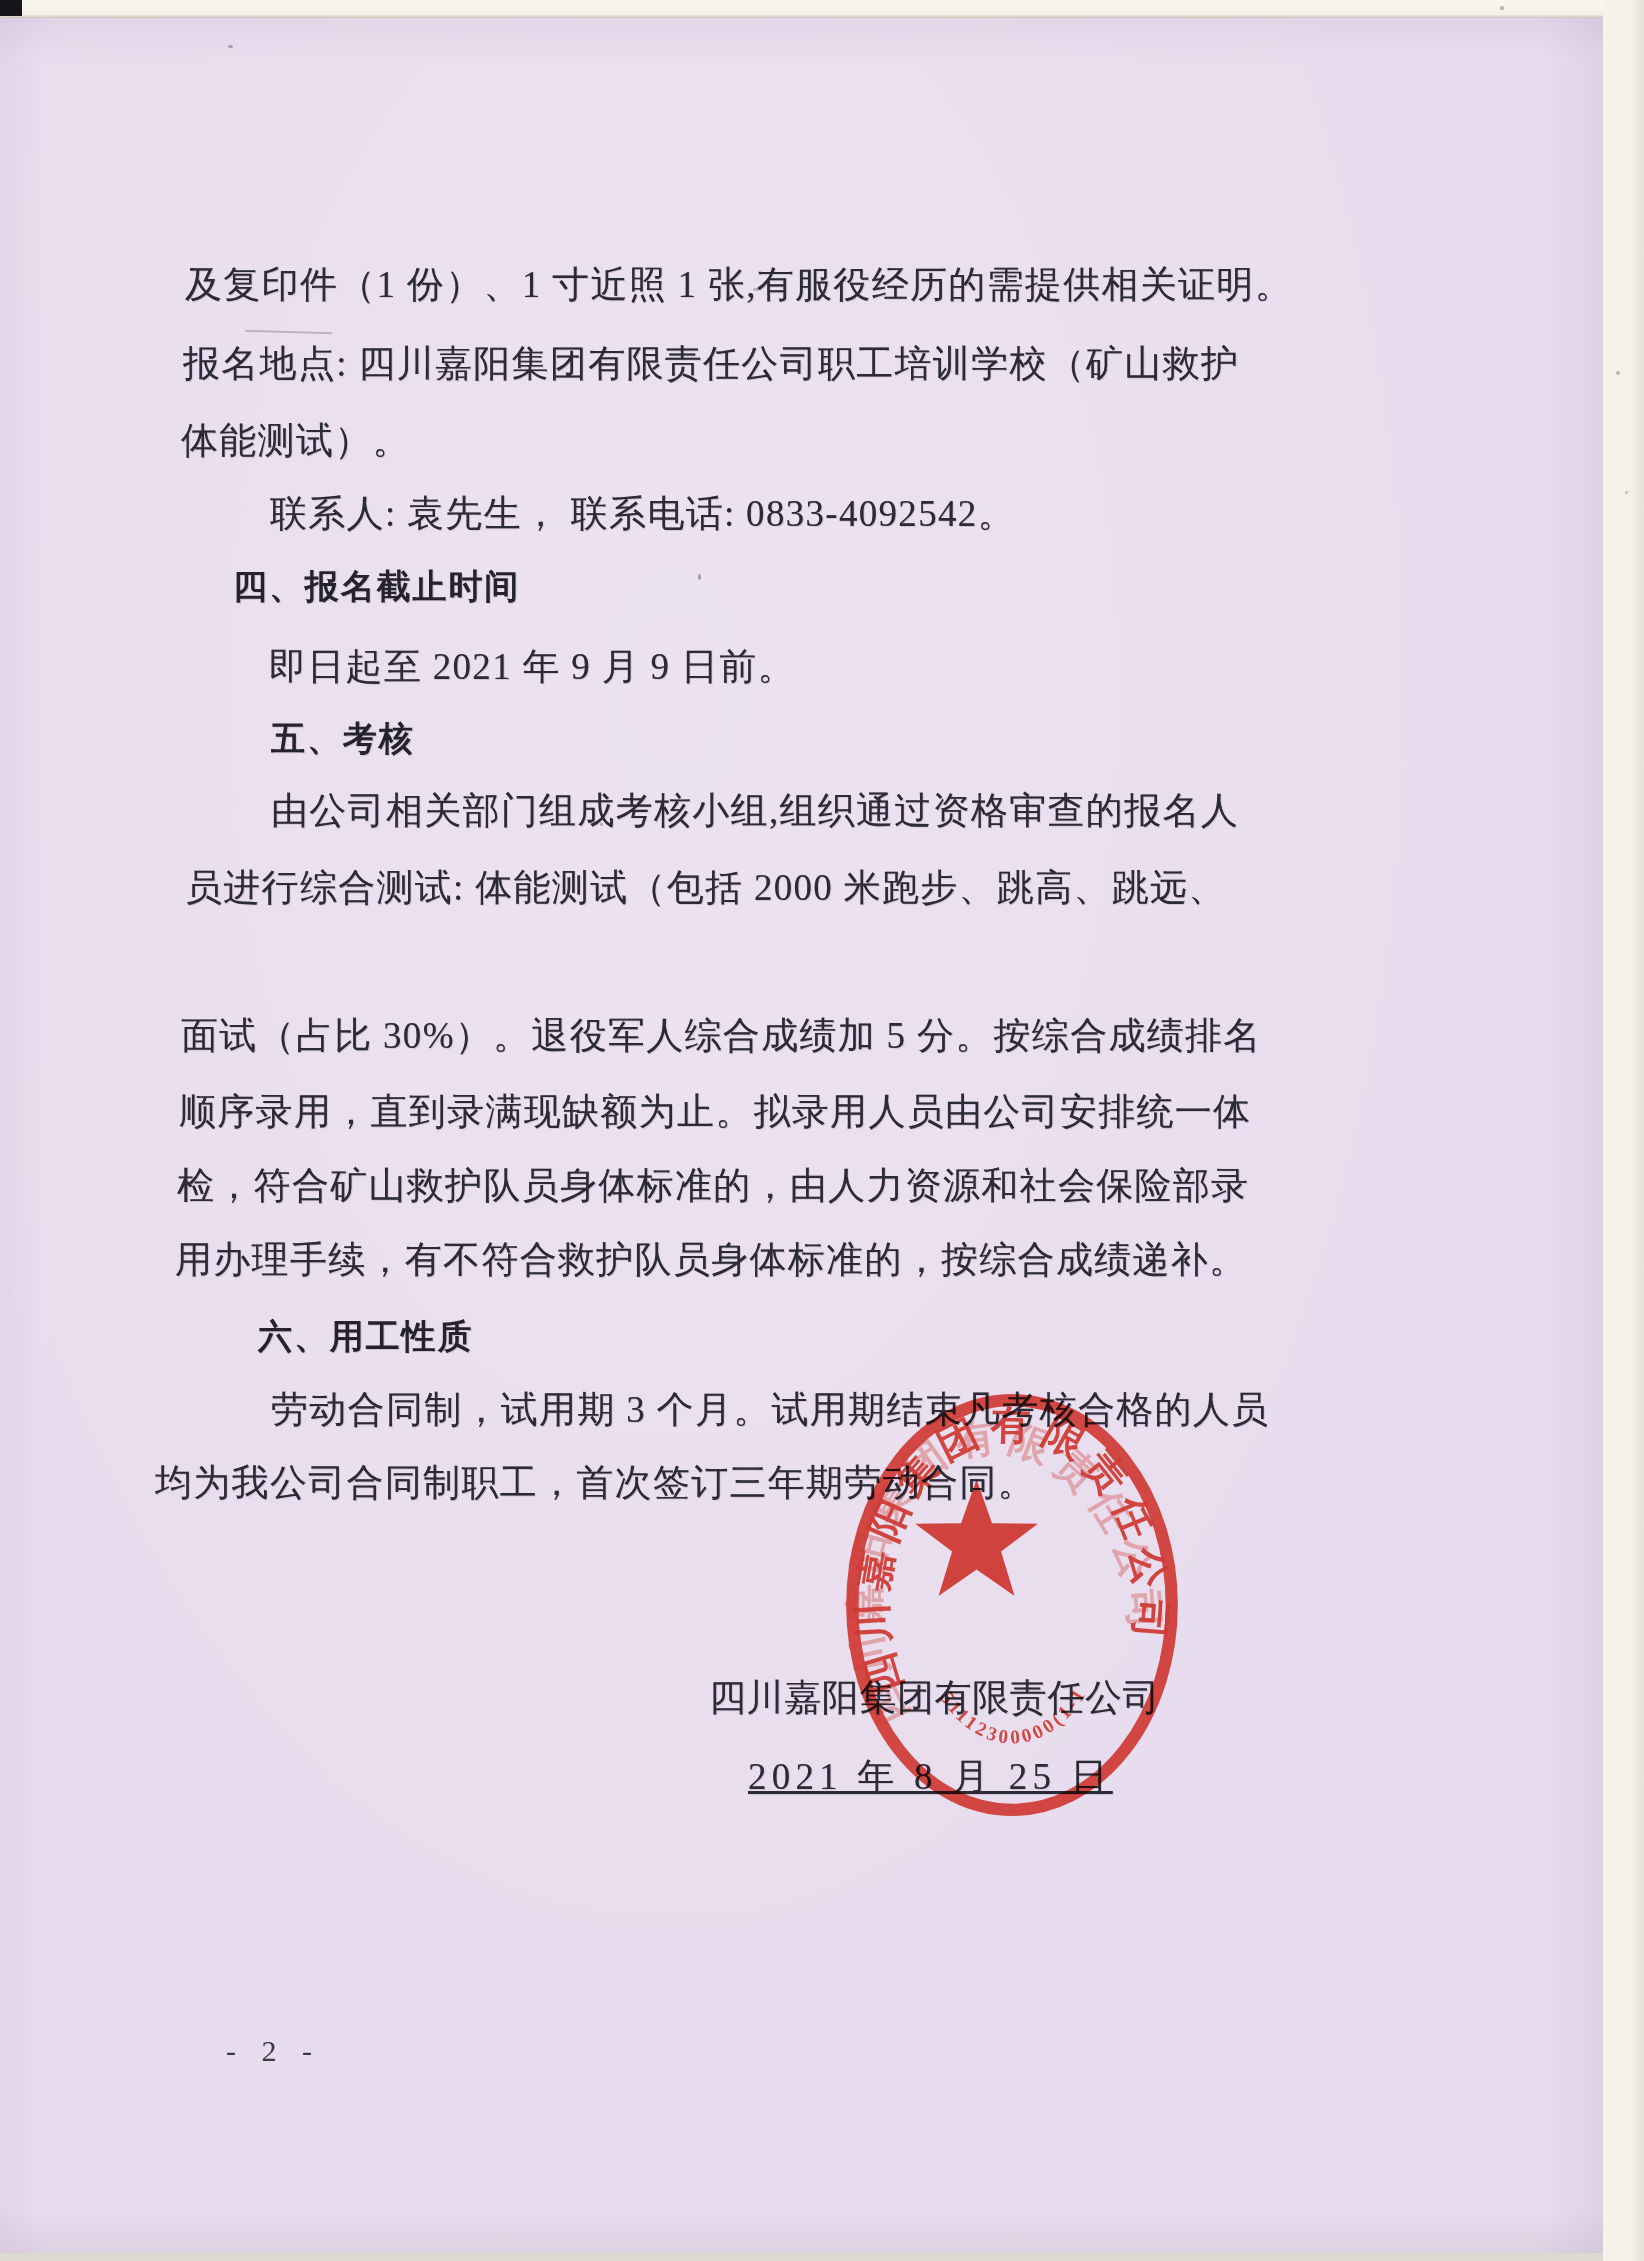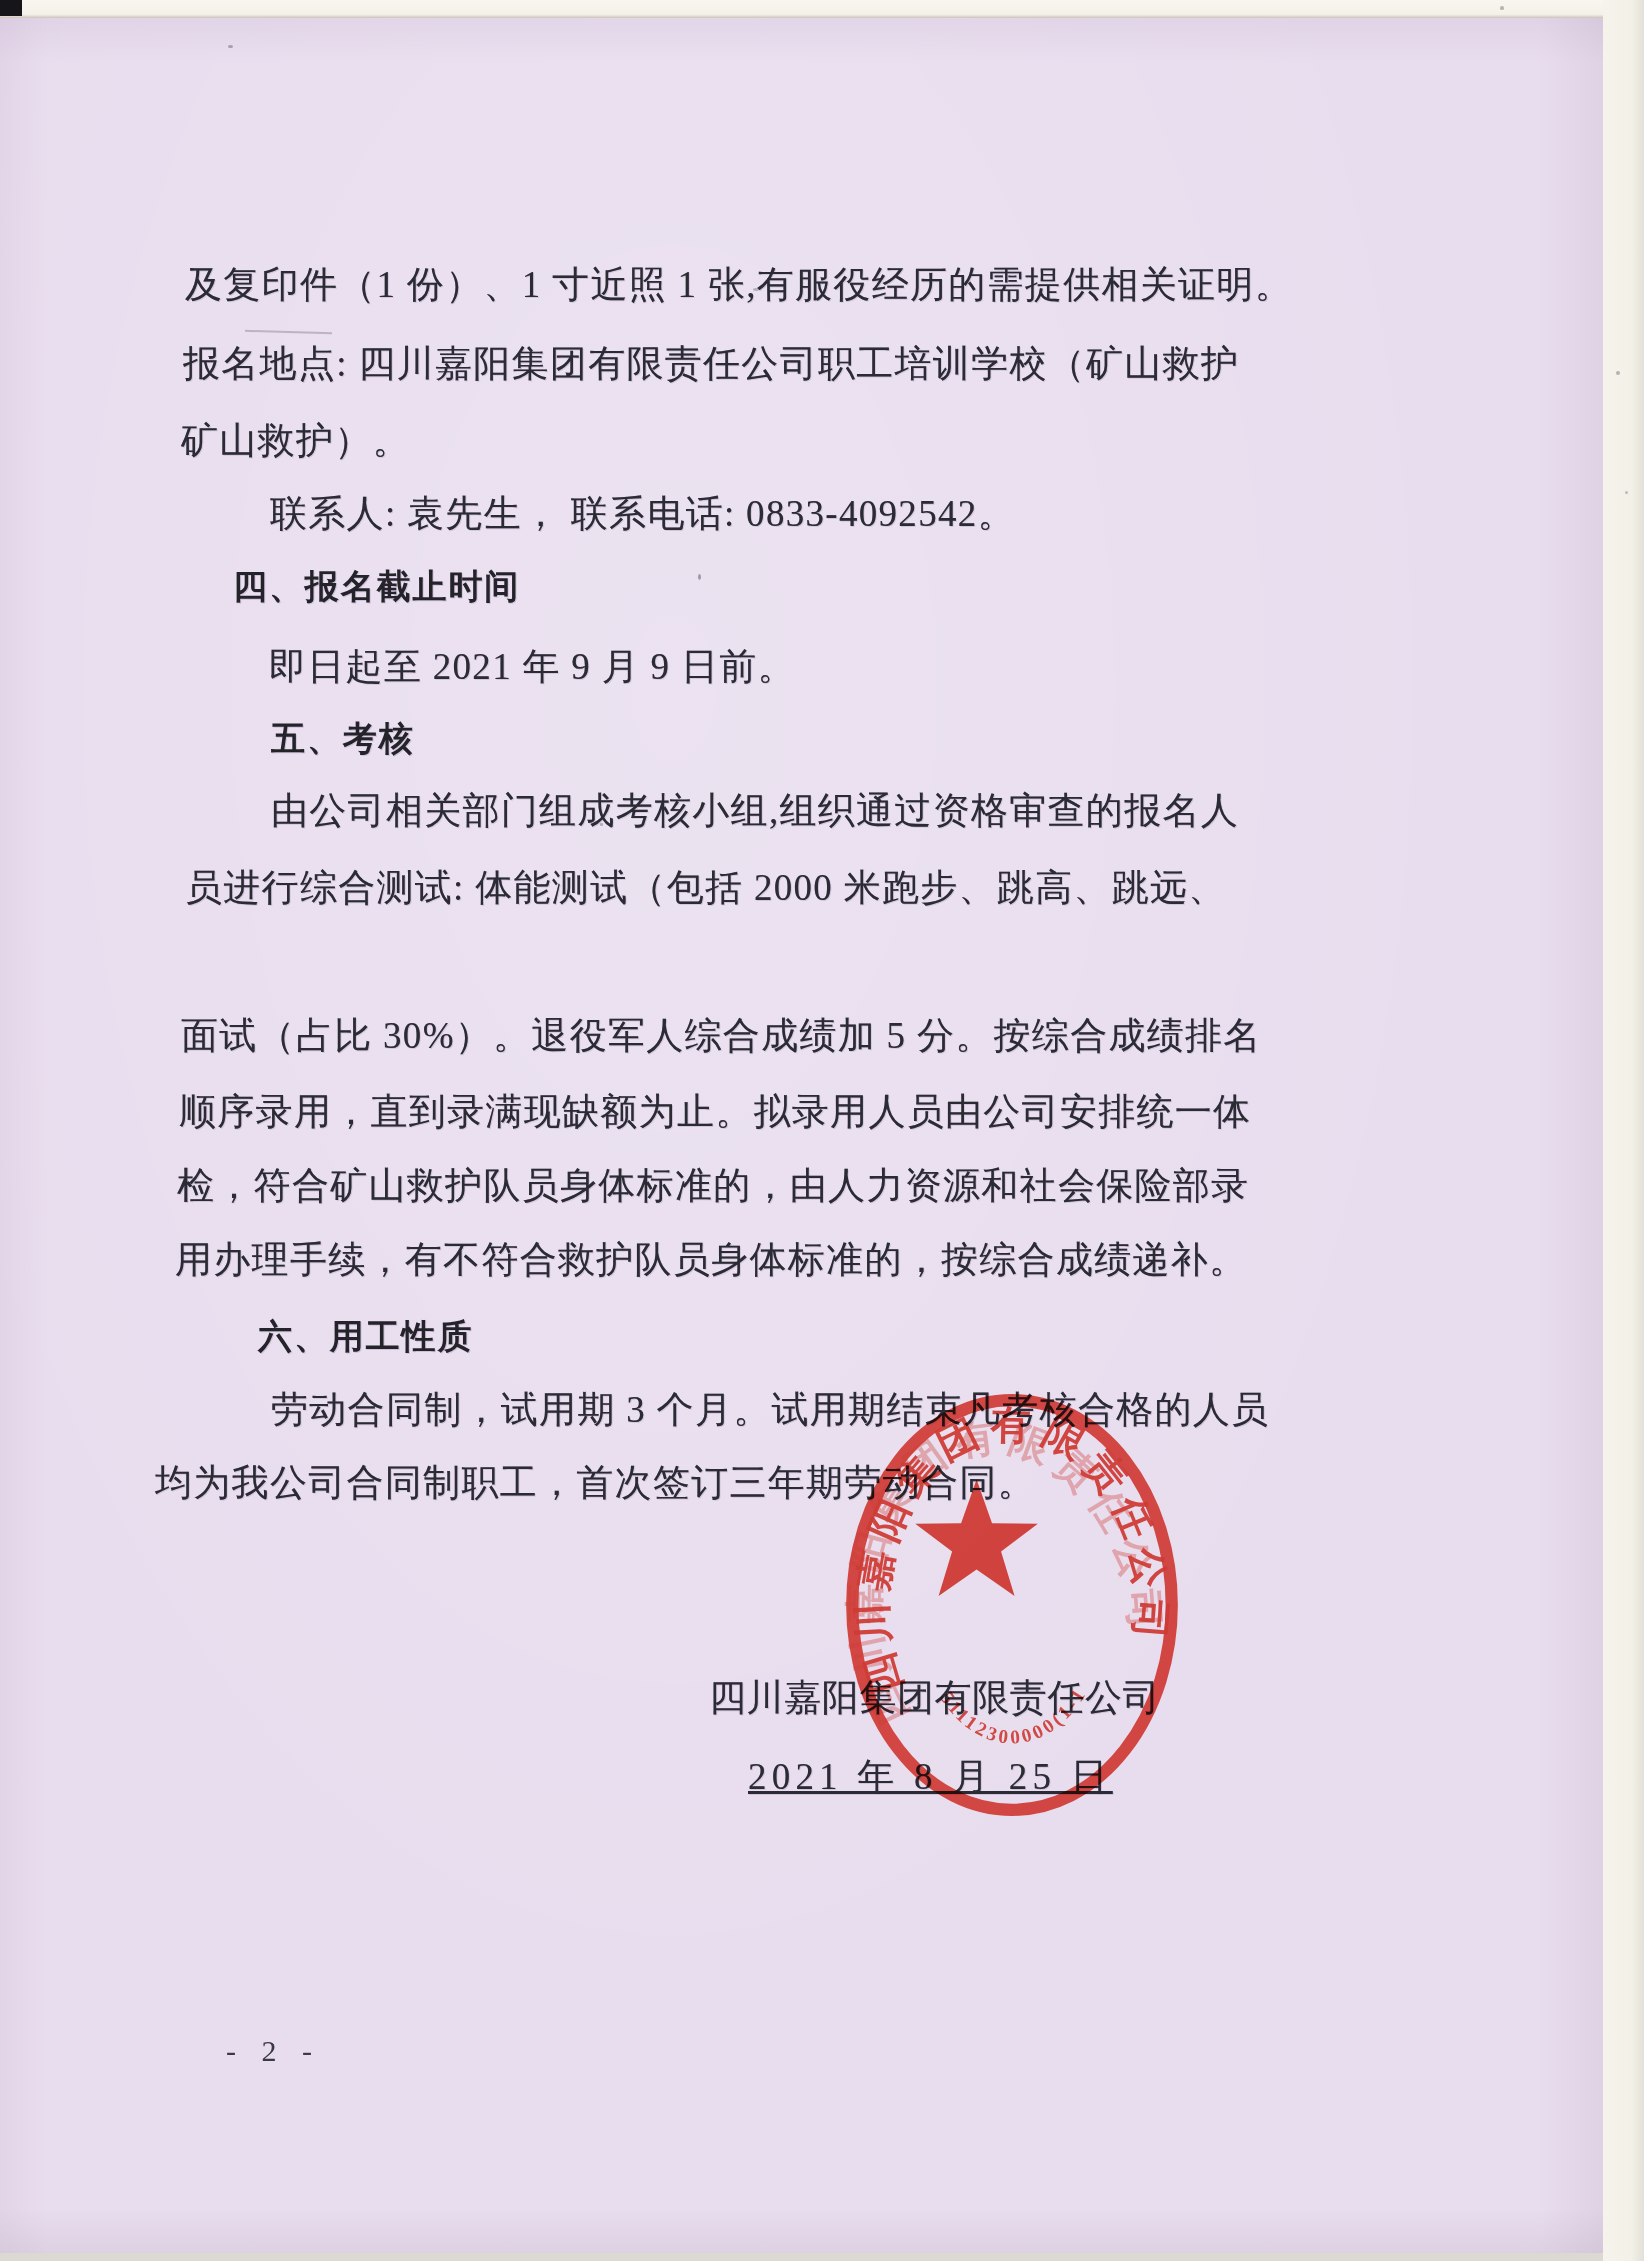--- a/index.html
+++ b/index.html
@@ -55,21 +55,21 @@
 
   <div class="strip-top"></div>
   <div class="corner-mark"></div>
   <div class="strip-right"></div>
   <div class="strip-bottom"></div>
 
   <div class="paper">
 
     <div class="line" style="left:185px;top:245px">及复印件（1 份）、1 寸近照 1 张,有服役经历的需提供相关证明。</div>
     <div class="line" style="left:183px;top:324px">报名地点: 四川嘉阳集团有限责任公司职工培训学校（矿山救护</div>
-    <div class="line" style="left:181px;top:401px">矿山救护）。</div>
+    <div class="line" style="left:181px;top:401px">体能测试）。</div>
     <div class="line" style="left:270px;top:474px">联系人: 袁先生， 联系电话: 0833-4092542。</div>
     <div class="line heading" style="left:233px;top:547px">四、报名截止时间</div>
     <div class="line" style="left:269px;top:627px">即日起至 2021 年 9 月 9 日前。</div>
     <div class="line heading" style="left:271px;top:699px">五、考核</div>
     <div class="line" style="left:271px;top:771px">由公司相关部门组成考核小组,组织通过资格审查的报名人</div>
     <div class="line" style="left:185px;top:848px">员进行综合测试: 体能测试（包括 2000 米跑步、跳高、跳远、</div>
     <div class="line" style="left:181px;top:996px">面试（占比 30%）。退役军人综合成绩加 5 分。按综合成绩排名</div>
     <div class="line" style="left:179px;top:1072px">顺序录用，直到录满现缺额为止。拟录用人员由公司安排统一体</div>
     <div class="line" style="left:177px;top:1146px">检，符合矿山救护队员身体标准的，由人力资源和社会保险部录</div>
     <div class="line" style="left:175px;top:1220px">用办理手续，有不符合救护队员身体标准的，按综合成绩递补。</div>

